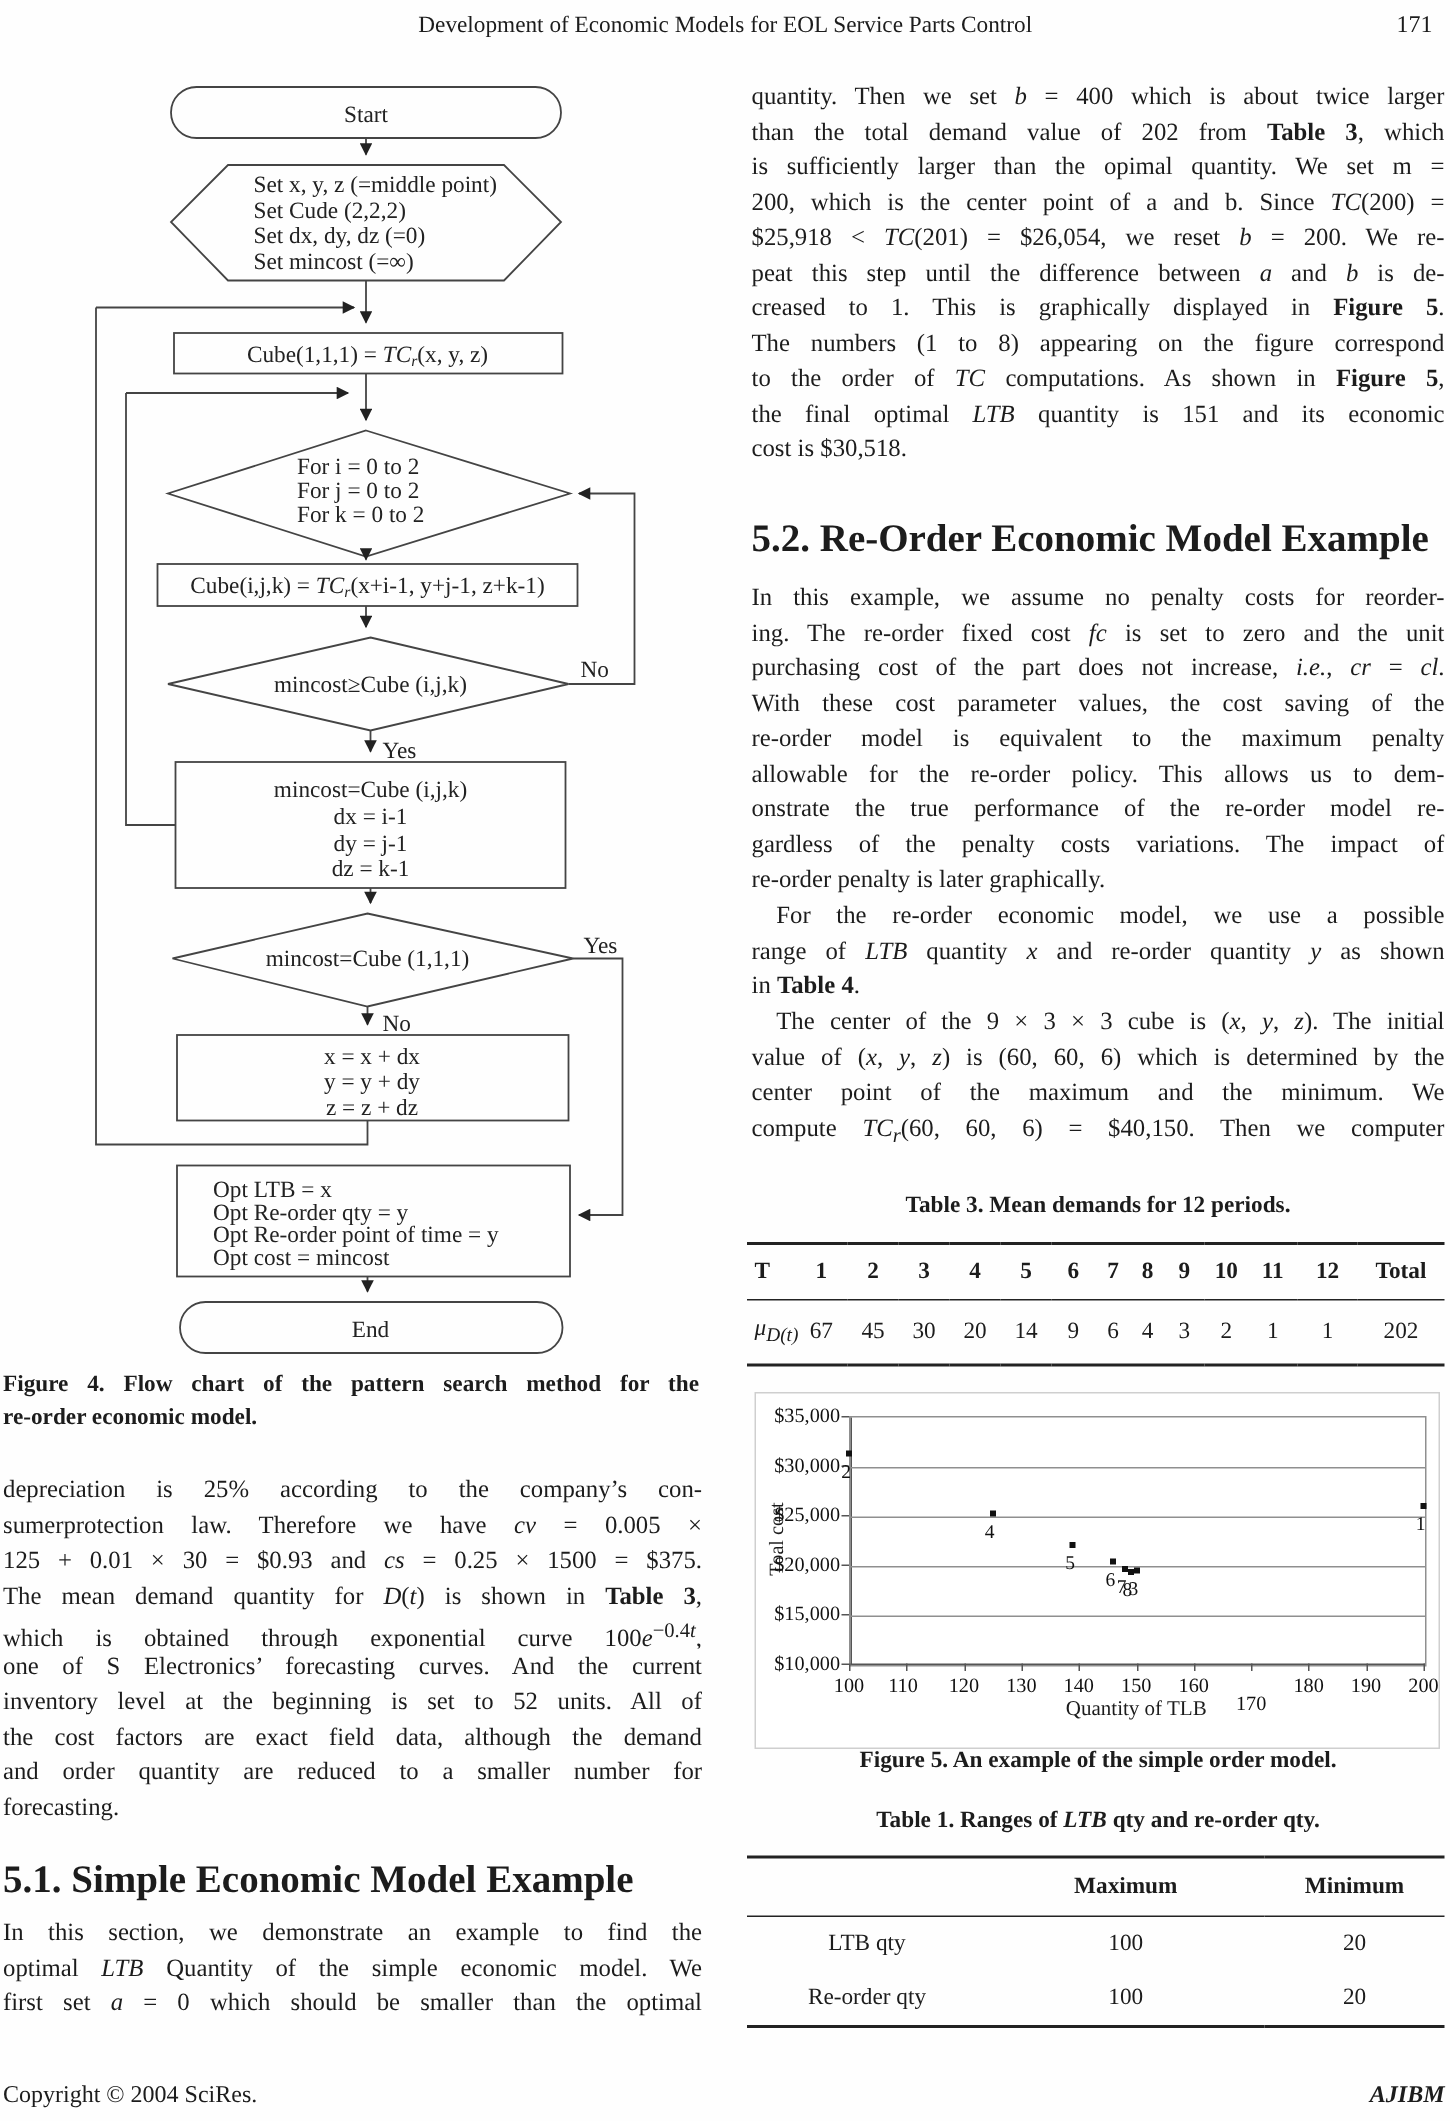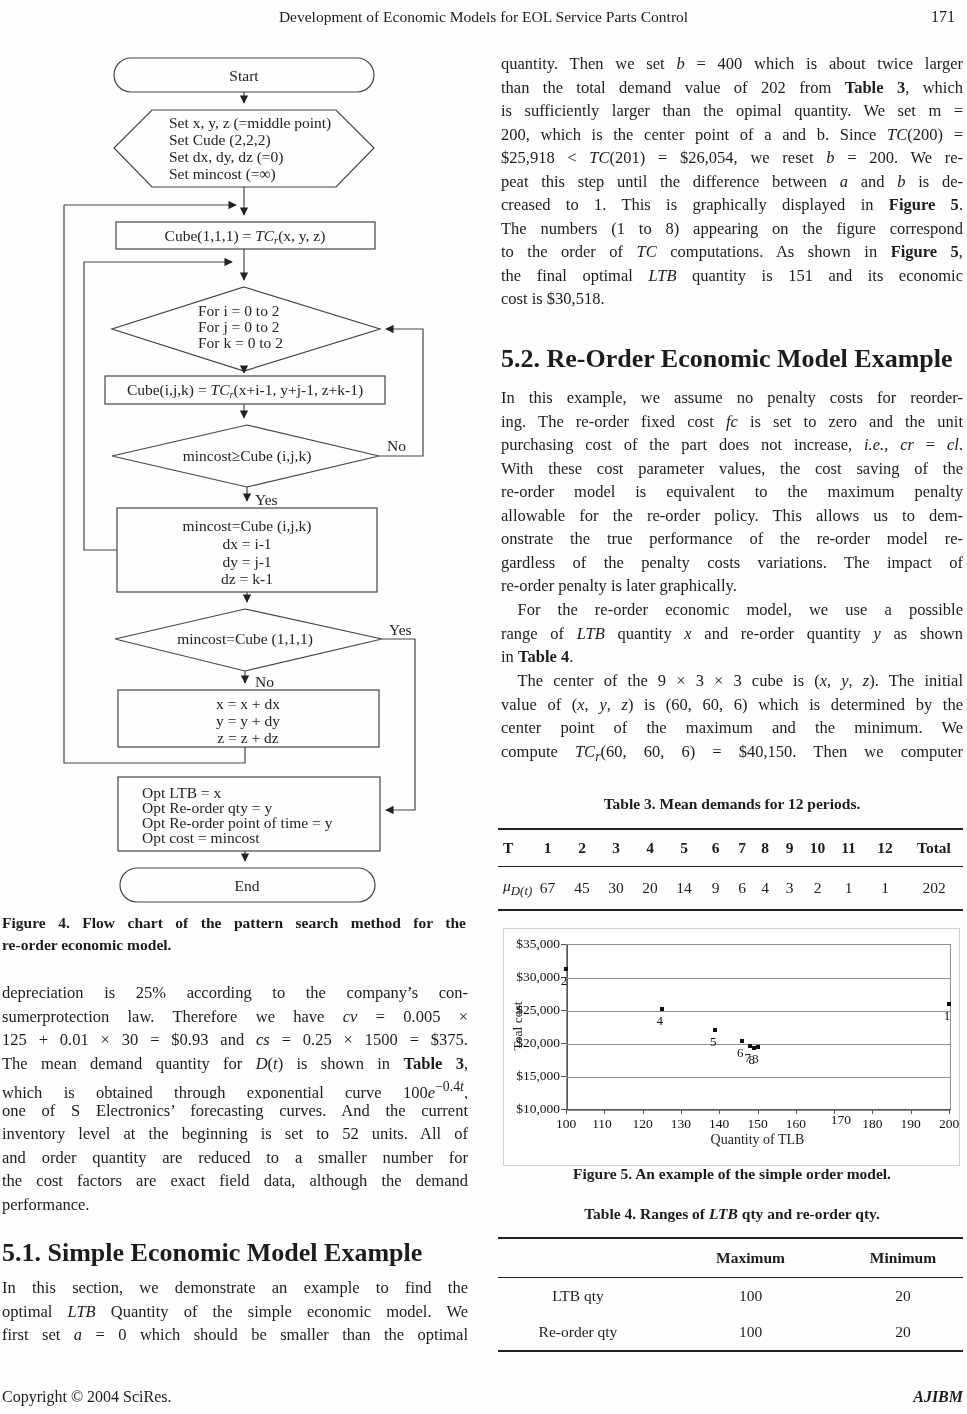--- a/index.html
+++ b/index.html
@@ -149,23 +149,23 @@
       </div>
 
     <div class="blk para" style="top:981px;">
         <div class="jl"><span>depreciation is 25% according to the company’s con-</span></div>
         <div class="jl"><span>sumerprotection law. Therefore we have </span><span style="font-style: italic;">cv</span><span> = 0.005 ×</span></div>
         <div class="jl"><span>125 + 0.01 × 30 = $0.93 and </span><span style="font-style: italic;">cs</span><span> = 0.25 × 1500 = $375.</span></div>
         <div class="jl"><span>The mean demand quantity for </span><span style="font-style: italic;">D</span><span>(</span><span style="font-style: italic;">t</span><span>) is shown in </span><span style="font-weight: bold;">Table 3</span><span>,</span></div>
         <div class="jl"><span>which is obtained through exponential curve 100</span><span style="font-style: italic;">e</span><sup>−0.4</sup><sup style="font-style: italic;">t</sup><span>,</span></div>
         <div class="jl"><span>one of S Electronics’ forecasting curves. And the current</span></div>
         <div class="jl"><span>inventory level at the beginning is set to 52 units. All of</span></div>
+        <div class="jl"><span>the cost factors are exact field data, although the demand</span></div>
         <div class="jl"><span>and order quantity are reduced to a smaller number for</span></div>
-        <div class="jl"><span>the cost factors are exact field data, although the demand</span></div>
-        <div class="jl last"><span>performance.</span></div>
+        <div class="jl last"><span>forecasting.</span></div>
       </div>
 
     <div class="blk shead" style="top:1238px;">5.1. Simple Economic Model Example</div>
 
     <div class="blk para" style="top:1276px;">
         <div class="jl"><span>In this section, we demonstrate an example to find the</span></div>
         <div class="jl"><span>optimal </span><span style="font-style: italic;">LTB</span><span> Quantity of the simple economic model. We</span></div>
         <div class="jl"><span>first set </span><span style="font-style: italic;">a</span><span> = 0 which should be smaller than the optimal</span></div>
       </div>
   </div>
@@ -301,21 +301,21 @@
         <div class="xlab" style="left: 121.6px; top: 187px;">120</div>
         <div class="xtick" style="left: 176.9px; top: 180px;"></div>
         <div class="xlab" style="left: 159.9px; top: 187px;">130</div>
         <div class="xtick" style="left: 215.2px; top: 180px;"></div>
         <div class="xlab" style="left: 198.2px; top: 187px;">140</div>
         <div class="xtick" style="left: 253.5px; top: 180px;"></div>
         <div class="xlab" style="left: 236.5px; top: 187px;">150</div>
         <div class="xtick" style="left: 291.8px; top: 180px;"></div>
         <div class="xlab" style="left: 274.8px; top: 187px;">160</div>
         <div class="xtick" style="left: 330.1px; top: 180px;"></div>
-        <div class="xlab" style="left: 313.1px; top: 183px; text-align: right;">170</div>
+        <div class="xlab" style="left: 313.1px; top: 199px;">170</div>
         <div class="xtick" style="left: 368.4px; top: 180px;"></div>
         <div class="xlab" style="left: 351.4px; top: 187px;">180</div>
         <div class="xtick" style="left: 406.7px; top: 180px;"></div>
         <div class="xlab" style="left: 389.7px; top: 187px;">190</div>
         <div class="xtick" style="left: 445px; top: 180px;"></div>
         <div class="xlab" style="left: 428px; top: 187px;">200</div>
         <div class="dot" style="left: 443px; top: 72.9412px;"></div>
         <div class="dlab" style="left: 435px; top: 78.9412px;">1</div>
         <div class="dot" style="left: 60px; top: 37.75px;"></div>
         <div class="dlab" style="left: 52px; top: 43.75px;">2</div>
@@ -328,21 +328,21 @@
         <div class="dot" style="left: 236.18px; top: 110.35px;"></div>
         <div class="dlab" style="left: 228.18px; top: 116.35px;">6</div>
         <div class="dot" style="left: 243.84px; top: 114.97px;"></div>
         <div class="dlab" style="left: 235.84px; top: 120.97px;">7</div>
         <div class="dot" style="left: 247.67px; top: 116.62px;"></div>
         <div class="dlab" style="left: 239.67px; top: 122.62px;">8</div>
       </div>
 
     <div class="blk captionc" style="top:1165px;"><span style="font-weight: bold; text-align: center;">Figure 5. An example of the simple order model.</span></div>
 
-    <div class="blk captionc" style="top:1205px;"><span style="font-weight: bold;">Table 4. Ranges of </span><span style="font-style: italic; font-weight: bold;">LTB</span><span style="font-weight: bold;"> qty and re-order qty.</span></div>
+    <div class="blk captionc" style="top:1205px;"><span style="font-weight: bold;">Table 1. Ranges of </span><span style="font-style: italic; font-weight: bold;">LTB</span><span style="font-weight: bold;"> qty and re-order qty.</span></div>
 
     <table id="table4" class="rule">
       <colgroup id="t4cols">
           <col style="width: 160px;">
           <col style="width: 185px;">
           <col style="width: 120px;">
         </colgroup>
       <thead>
           <tr id="t4h">
             <th></th>

